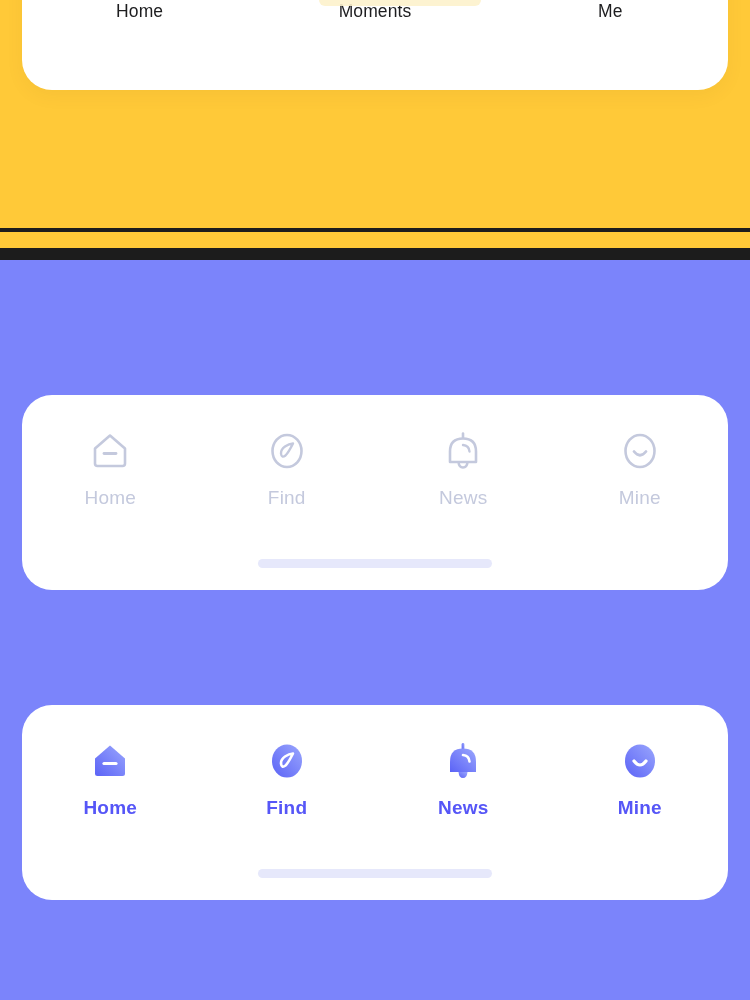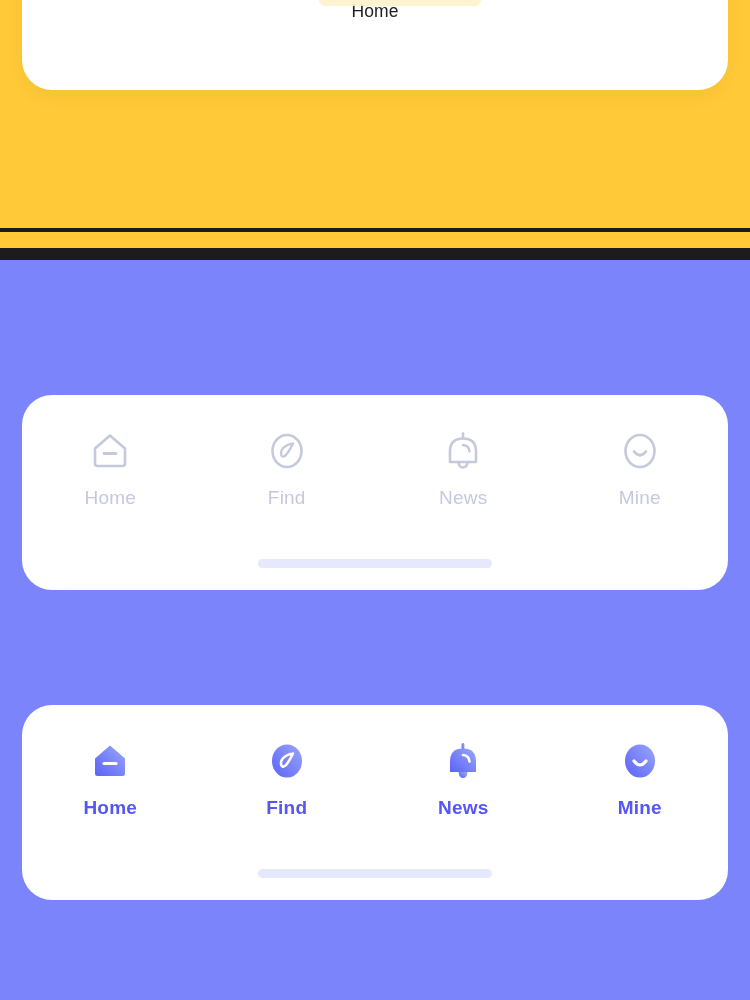--- a/index.html
+++ b/index.html
@@ -158,20 +158,22 @@
   }
 </style>
 </head>
 <body>
 
 <div class="top-panel">
 
   <div class="top-card">
     <div class="top-nav">
       <div class="top-nav-item">Home</div>
+      <div class="top-nav-item">Moments</div>
+      <div class="top-nav-item">Me</div>
     </div>
 
     <div class="watermark">
 
       <div class="wm-underline"></div>
 
     </div>
   </div>
 </div>
 

